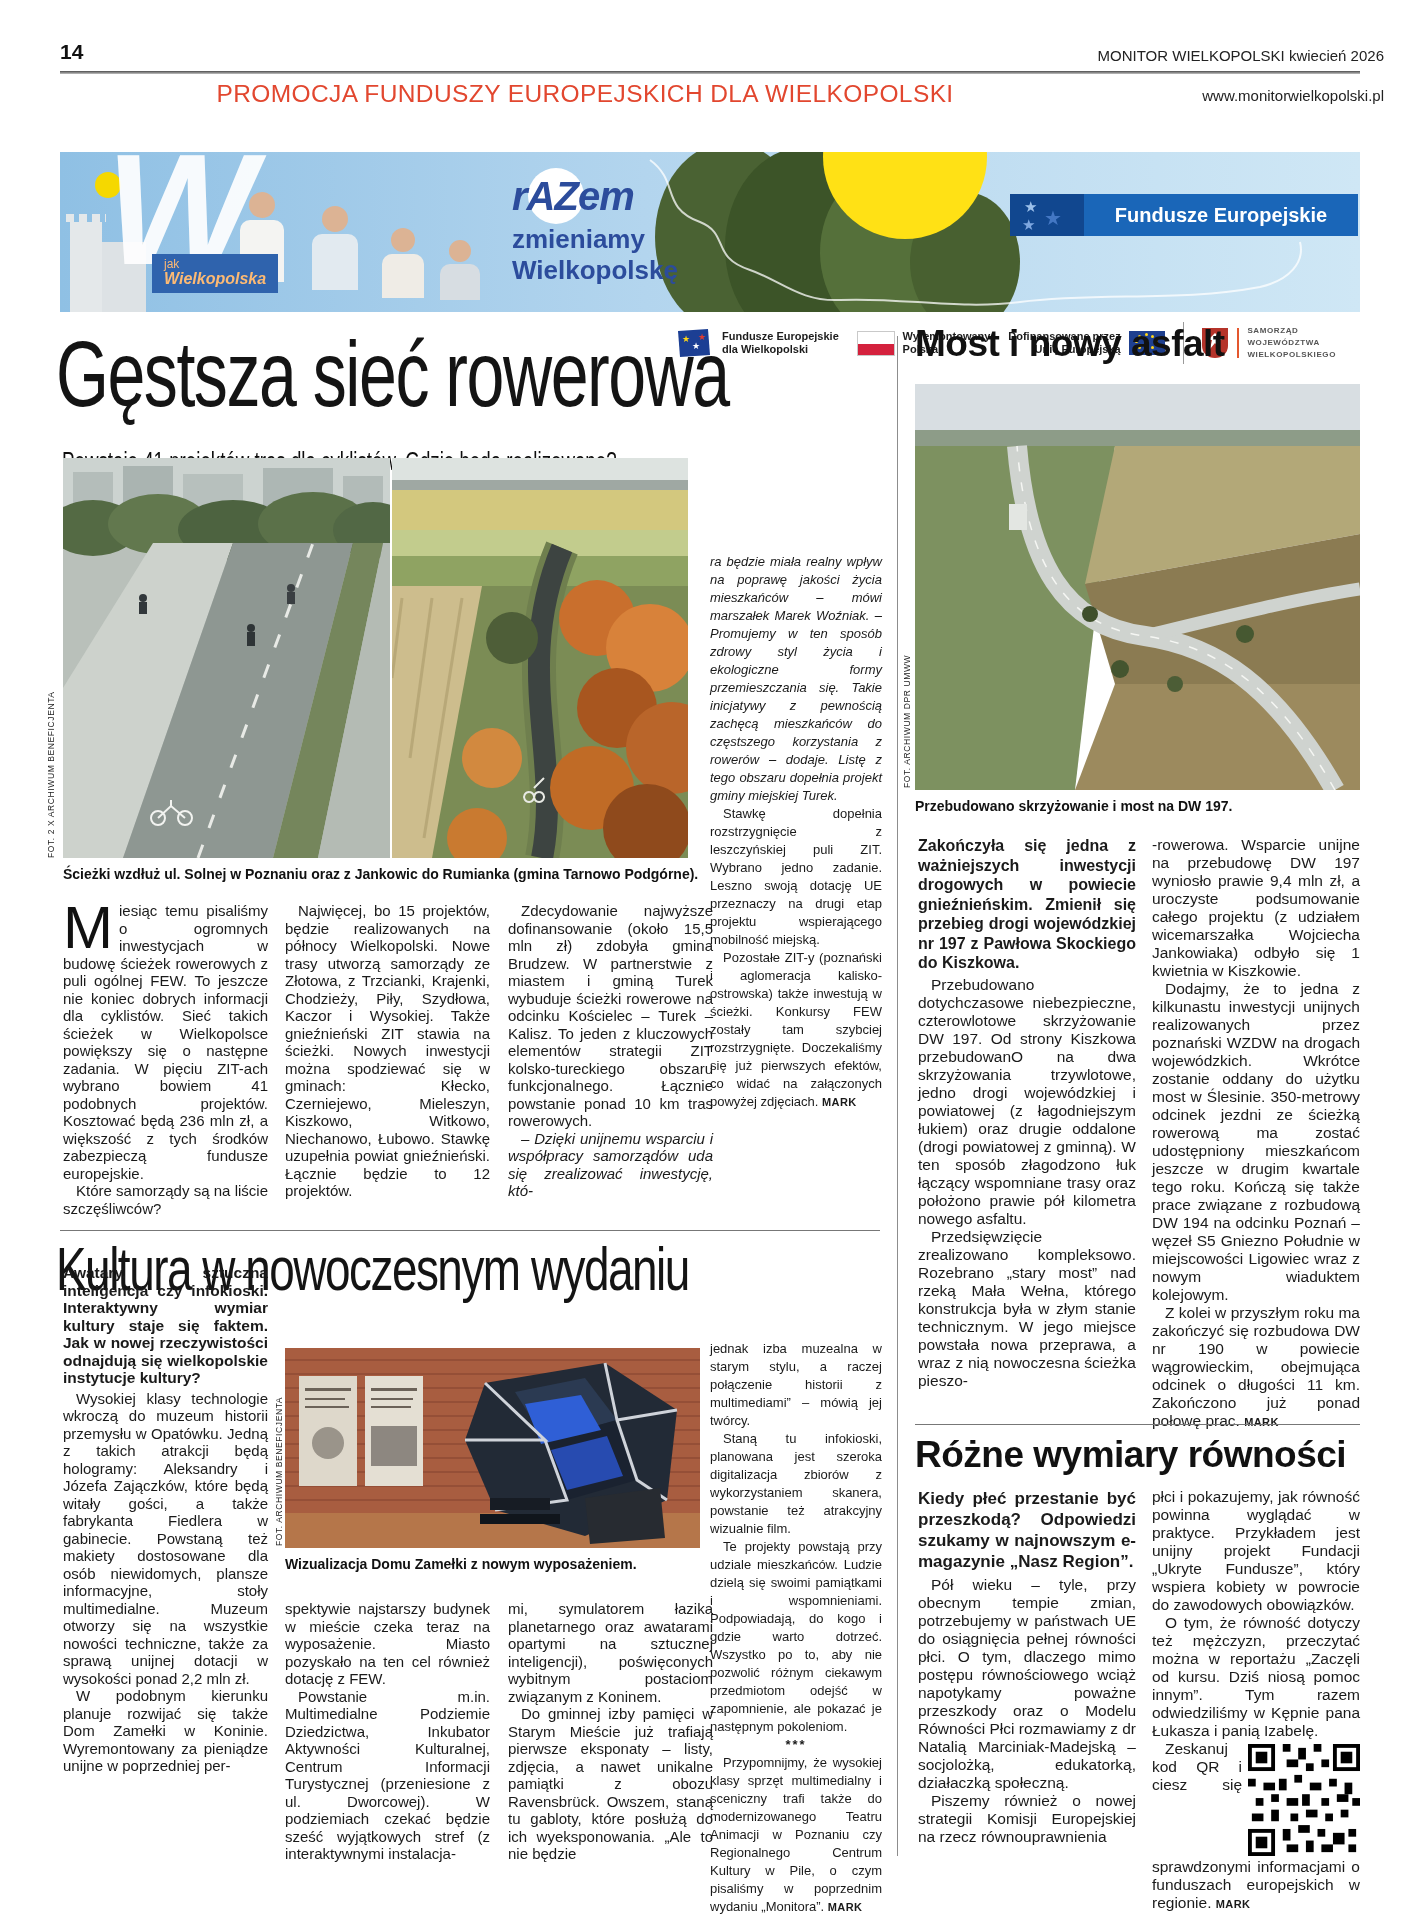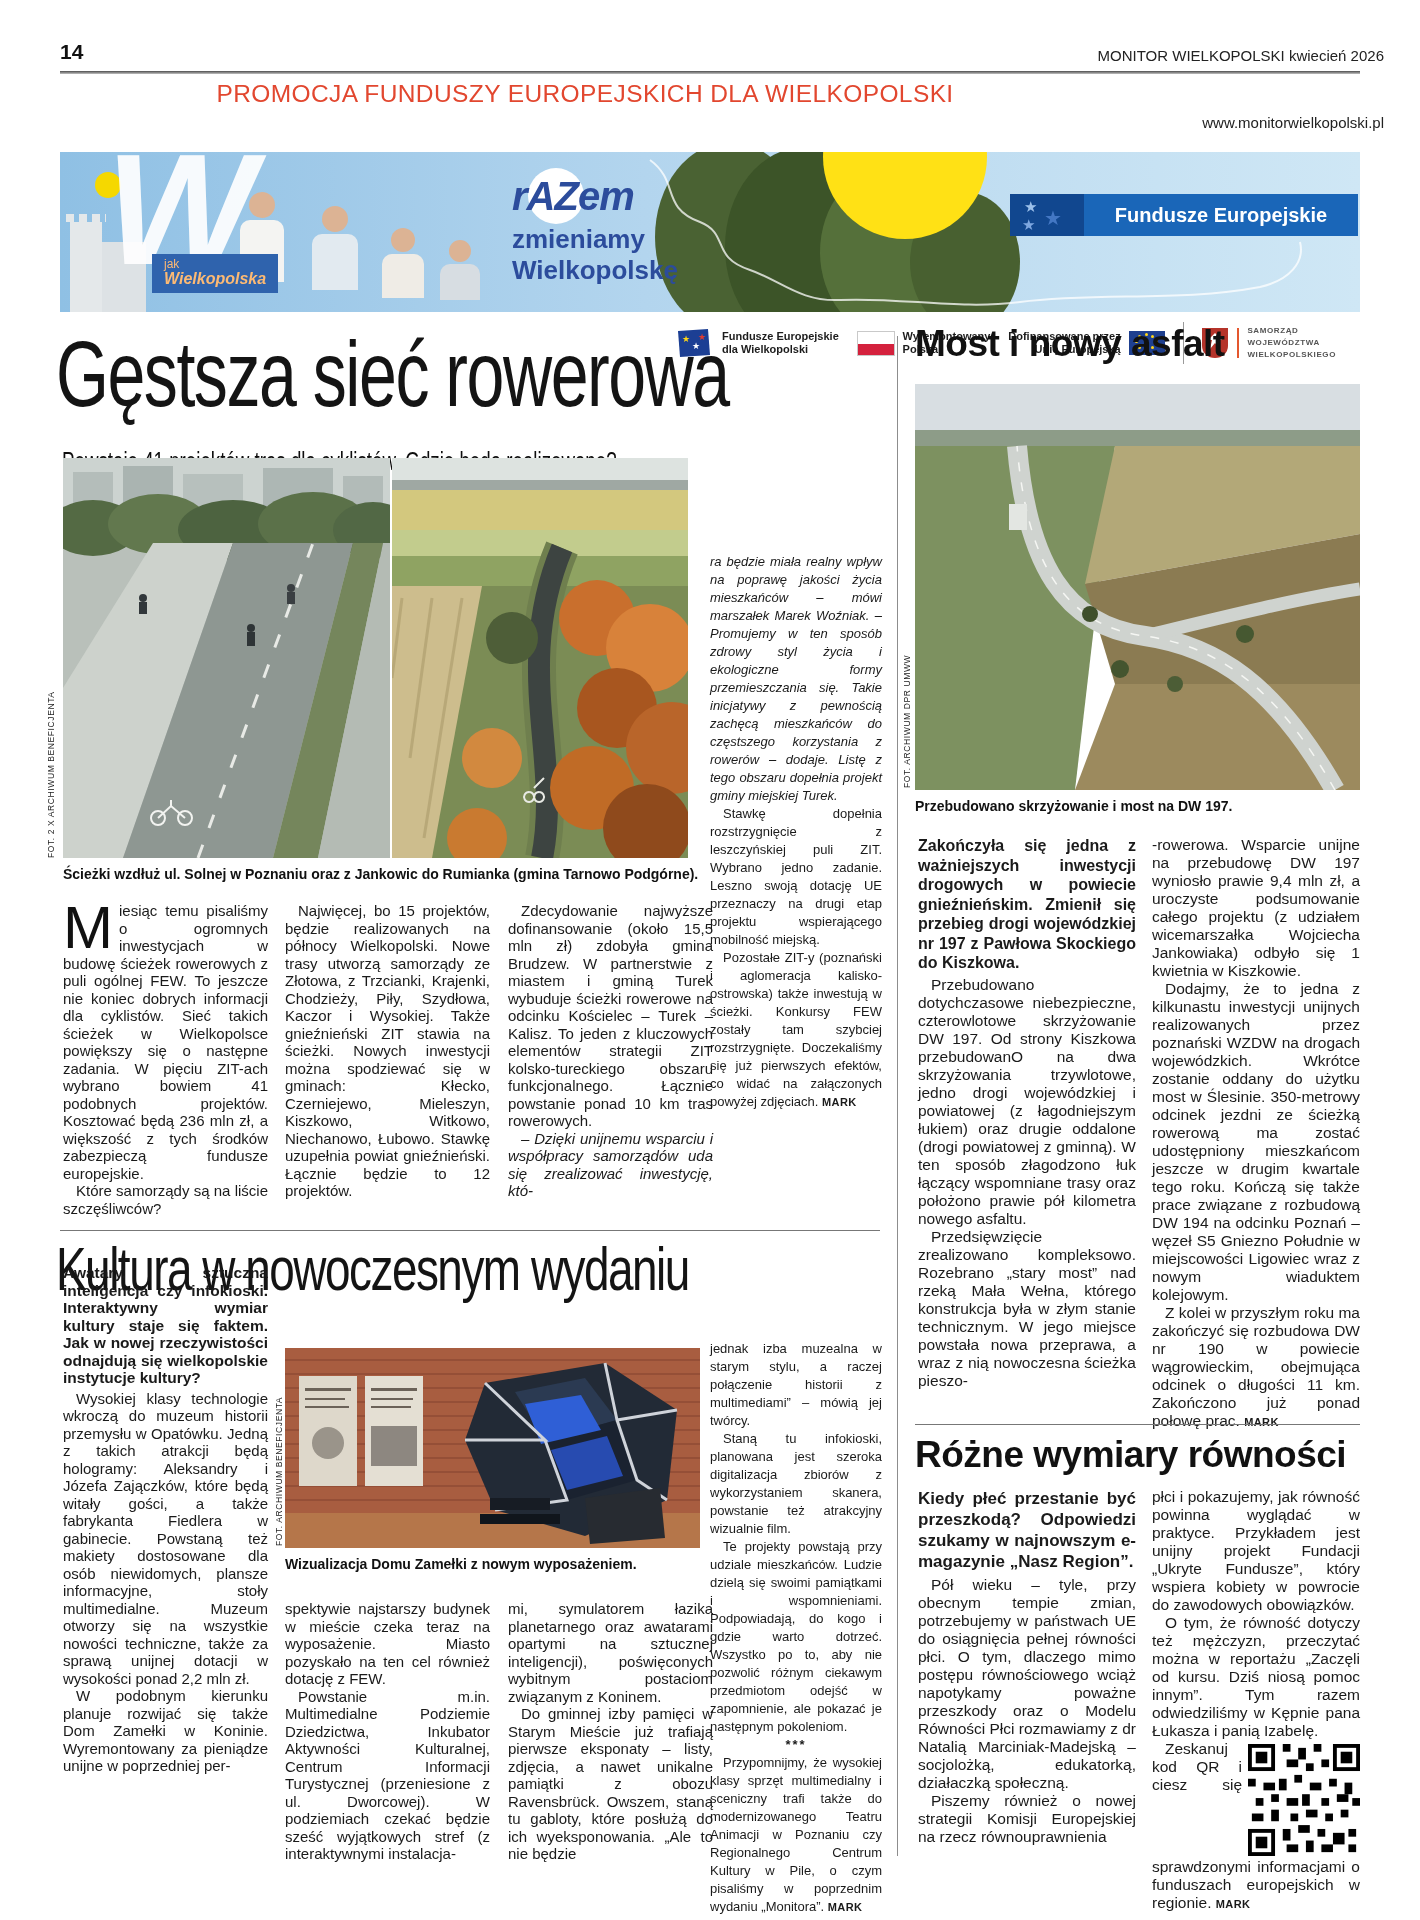--- a/index.html
+++ b/index.html
@@ -4,21 +4,21 @@
 <style>
   html,body{margin:0;padding:0;background:#e9e9e9;}
   .page{position:relative;width:1420px;height:1920px;background:#ffffff;overflow:hidden;
         font-family:"Liberation Sans",sans-serif;color:#191919;padding-left:24px;}
   .abs{position:absolute;}
   
   .pagenum{left:60px;top:40px;font-size:21px;font-weight:700;color:#111;}
   .issue{right:60px;top:47px;font-size:15px;color:#222;}
   .toprule{left:60px;top:71px;width:1300px;height:3px;background:linear-gradient(#4c4c4c,#c2c2c2);}
   .redtitle{left:190px;top:80px;width:790px;text-align:center;color:#e2472f;font-size:24.5px;letter-spacing:.4px;}
-  .website{right:60px;top:87px;font-size:15px;color:#222;margin-top:27px;}
+  .website{right:60px;top:87px;font-size:15px;color:#222;}
   
   .banner{left:60px;top:152px;width:1300px;height:160px;overflow:hidden;background:linear-gradient(90deg,#8fc0e4 0%,#b3d5ee 45%,#cfe7f5 100%);}
   .b-art{position:absolute;left:0;top:0;}
   .dot{position:absolute;left:35px;top:20px;width:26px;height:26px;border-radius:50%;background:#f5d800;}
   .bigW{position:absolute;left:46px;top:-22px;font-size:158px;font-weight:700;font-style:italic;color:#fff;opacity:.93;letter-spacing:-10px;line-height:1;}
   .castle{position:absolute;left:10px;top:70px;width:32px;height:90px;background:#e4e8ea;
           box-shadow:26px 38px 0 18px #dde2e5;}
   .castle:before{content:"";position:absolute;left:-4px;top:-8px;width:40px;height:8px;
           background:repeating-linear-gradient(90deg,#e4e8ea 0 8px,transparent 8px 13px);}
   .fig{position:absolute;}

